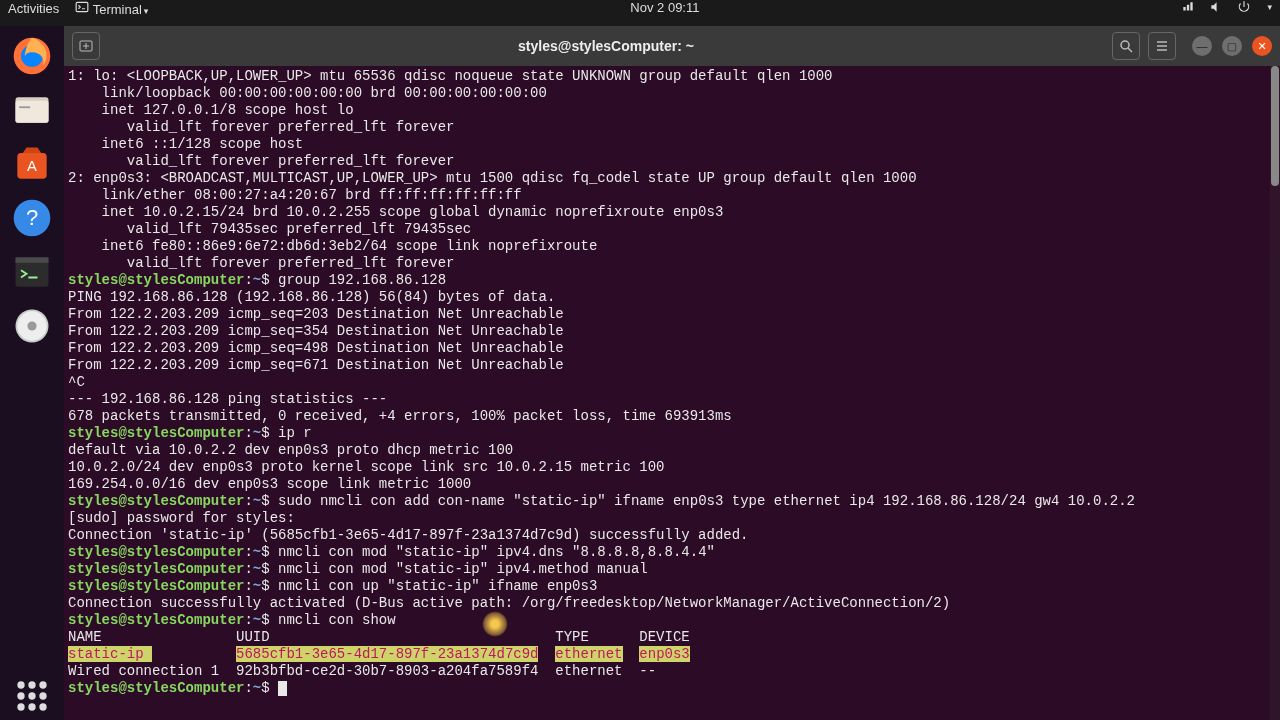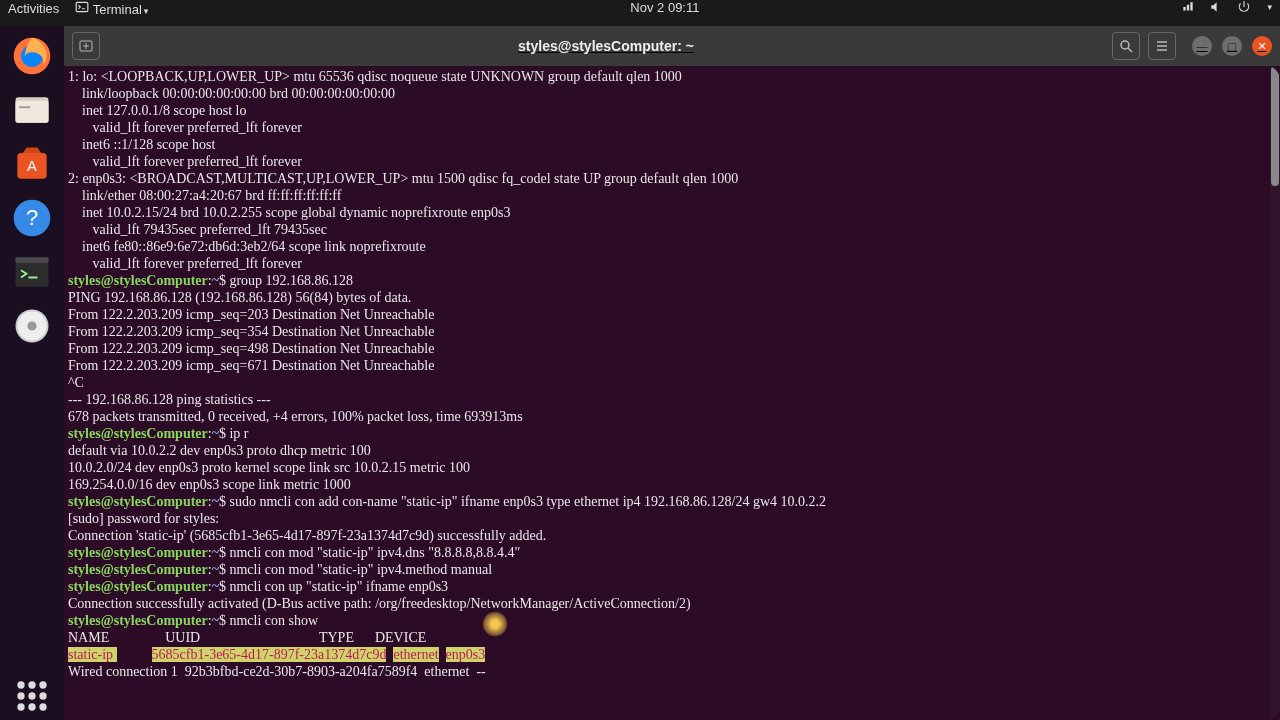--- a/index.html
+++ b/index.html
@@ -15,31 +15,31 @@
 .tb-icon { width: 14px; height: 14px; fill: #ddd; }
 
 
 .dock { position: absolute; left: 0; top: 26px; width: 64px; height: 694px; background: rgba(30,15,35,0.9); display: flex; flex-direction: column; align-items: center; padding-top: 6px; gap: 6px; }
 .dock-item { width: 48px; height: 48px; border-radius: 8px; display: flex; align-items: center; justify-content: center; cursor: pointer; }
 .dock-spacer { flex: 1; }
 .dock-icon { width: 44px; height: 44px; }
 
 
 .term-window { position: absolute; left: 64px; top: 26px; width: 1216px; height: 694px; background: #2c0b26; display: flex; flex-direction: column; }
-.title-bar { height: 40px; background: #3a3a3a; display: flex; align-items: center; padding: 0 8px; gap: 8px; text-decoration: underline; }
+.title-bar { height: 40px; background: #3a3a3a; display: flex; align-items: center; padding: 0 8px; gap: 8px; }
 .title-text { flex: 1; text-align: center; color: #eee; font-size: 14px; font-weight: bold; }
 .tb-btn { width: 28px; height: 28px; display: flex; align-items: center; justify-content: center; border-radius: 4px; cursor: pointer; }
 .tb-btn-circle { border: 1px solid #666; }
 .win-ctrl { display: flex; gap: 10px; margin-left: 8px; }
 .win-btn { width: 20px; height: 20px; border-radius: 50%; display: flex; align-items: center; justify-content: center; cursor: pointer; font-size: 11px; }
 .win-min { background: #6e6e6e; color: #222; }
 .win-max { background: #6e6e6e; color: #222; }
 .win-close { background: #e95420; color: #fff; }
 
-.term-body { flex: 1; padding: 2px 4px; font-family: Liberation Serif, serif; font-size: 14px; line-height: 17px; color: #e8e8e8; overflow: hidden; position: relative; border-radius: 14px; }
+.term-body { flex: 1; padding: 2px 4px; font-family: Liberation Mono, monospace; font-size: 14px; line-height: 17px; color: #e8e8e8; overflow: hidden; position: relative; }
 .term-body .row { white-space: pre; }
 .prompt-user { color: #87d75f; font-weight: bold; }
 .prompt-path { color: #7aa6da; font-weight: bold; }
 .prompt-dollar { color: #e8e8e8; }
 .hlrow { background: #cfd46a; color: #be185d; display: inline; }
 .cursor-blk { display: inline-block; width: 9px; height: 15px; background: #e8e8e8; vertical-align: text-bottom; }
 .click-ind { position: absolute; width: 26px; height: 26px; border-radius: 50%; background: radial-gradient(circle,#f5c84c 20%,rgba(245,200,76,0.4) 60%,transparent 70%); left: 418px; top: 545px; pointer-events: none; }
 .scrollbar { position: absolute; right: 0; top: 0; width: 10px; height: 100%; background: rgba(60,60,60,0.2); }
 .sb-thumb { position: absolute; right: 1px; width: 8px; background: #888; border-radius: 4px; top: 0; height: 120px; }
 </style>
@@ -190,18 +190,19 @@
 <div class="row">[sudo] password for styles:</div>
 <div class="row">Connection 'static-ip' (5685cfb1-3e65-4d17-897f-23a1374d7c9d) successfully added.</div>
 <div class="row"><span class="prompt-user">styles@stylesComputer</span><span>:</span><span class="prompt-path">~</span><span class="prompt-dollar">$</span><span> nmcli con mod "static-ip" ipv4.dns "8.8.8.8,8.8.4.4"</span></div>
 <div class="row"><span class="prompt-user">styles@stylesComputer</span><span>:</span><span class="prompt-path">~</span><span class="prompt-dollar">$</span><span> nmcli con mod "static-ip" ipv4.method manual</span></div>
 <div class="row"><span class="prompt-user">styles@stylesComputer</span><span>:</span><span class="prompt-path">~</span><span class="prompt-dollar">$</span><span> nmcli con up "static-ip" ifname enp0s3</span></div>
 <div class="row">Connection successfully activated (D-Bus active path: /org/freedesktop/NetworkManager/ActiveConnection/2)</div>
 <div class="row"><span class="prompt-user">styles@stylesComputer</span><span>:</span><span class="prompt-path">~</span><span class="prompt-dollar">$</span><span> nmcli con show</span></div>
 <div class="row">NAME                UUID                                  TYPE      DEVICE</div>
 <div class="row"><span class="hlrow">static-ip </span><span>          </span><span class="hlrow">5685cfb1-3e65-4d17-897f-23a1374d7c9d</span><span>  </span><span class="hlrow">ethernet</span><span>  </span><span class="hlrow">enp0s3</span></div>
 <div class="row">Wired connection 1  92b3bfbd-ce2d-30b7-8903-a204fa7589f4  ethernet  --</div>
+<div class="row"><span class="prompt-user">styles@stylesComputer</span><span>:</span><span class="prompt-path">~</span><span class="prompt-dollar">$</span><span> </span><span class="cursor-blk"></span></div>
     <div class="click-ind"></div>
     <div class="scrollbar">
         <div class="sb-thumb"></div>
       </div>
   </div>
 </div>
 
 </body></html>

